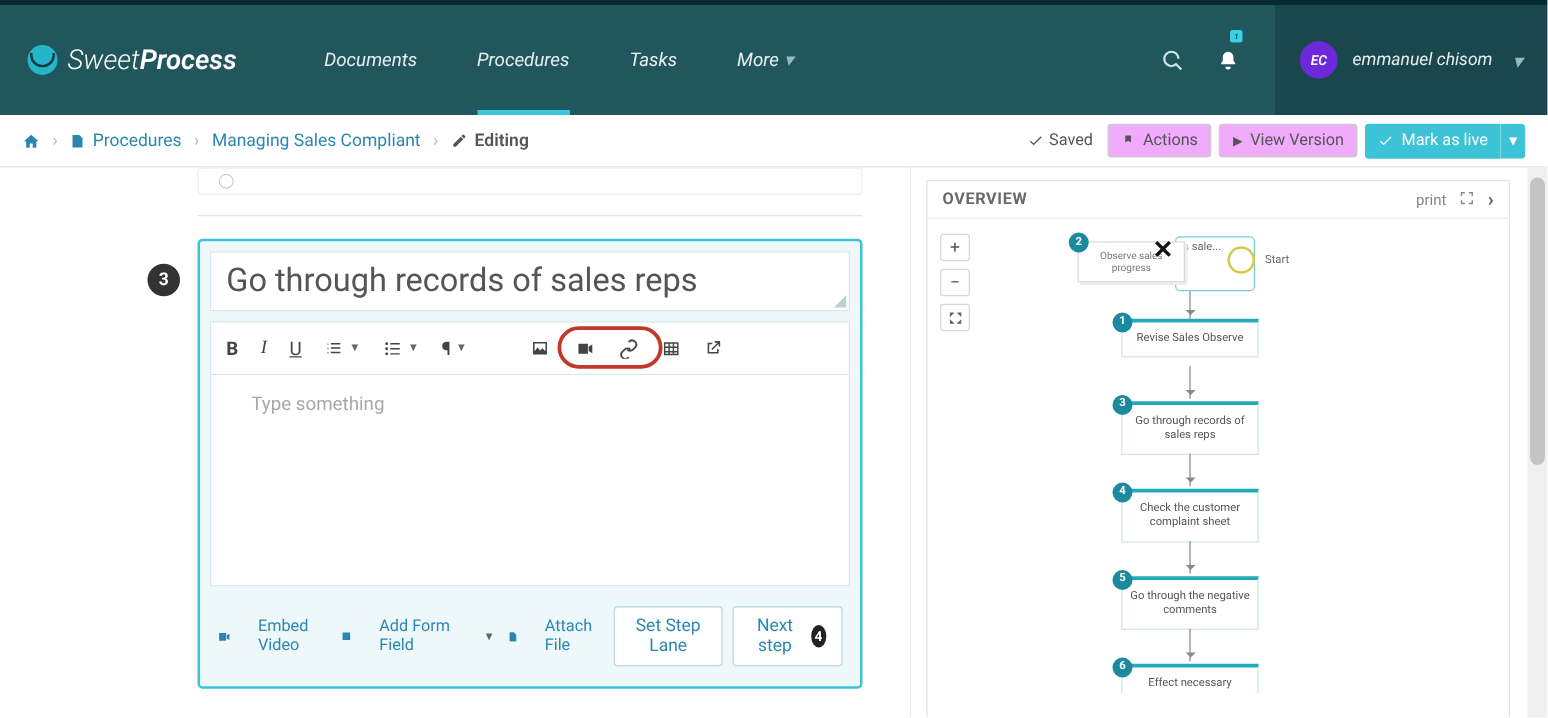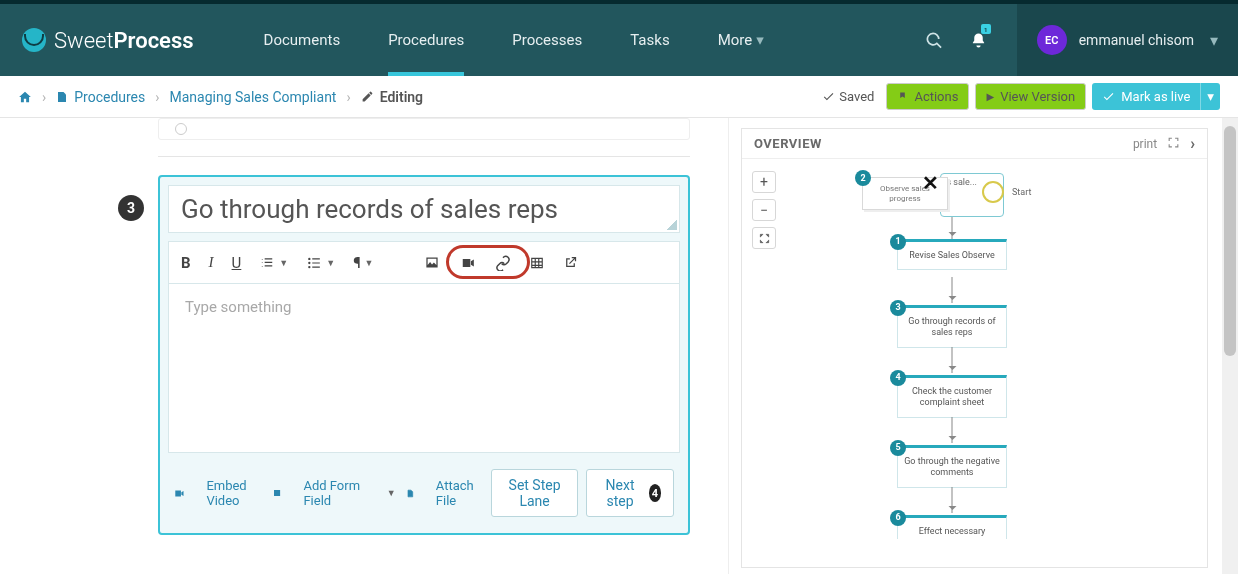--- a/index.html
+++ b/index.html
@@ -1,21 +1,21 @@
 <!DOCTYPE html>
 <html><head>
 <meta charset="utf-8">
 <style>
   * { box-sizing: border-box; margin: 0; padding: 0; font-family: -apple-system, "Segoe UI", Roboto, Arial, sans-serif; }
   body { background: #fff; width: 1238px; height: 574px; overflow: hidden; position: relative; }
 
   
   .topnav {
-    height: 76px; background: #22565d; display: flex; 
-    border-top: 4px solid #062a2f; color: #fff;
+    height: 92px; background: #22565d; display: flex; 
+    border-top: 4px solid #062a2f; color: #fff; font-style: italic;
   }
   .logo { display:flex; align-items:center; gap:8px; padding:0 28px 0 22px; font-size:22px; font-weight:300; }
   .logo-icon { width:24px;height:24px;background:#25b5c8;border-radius:50%;display:flex;align-items:center;justify-content:center; }
   .logo-icon::after{content:"";width:16px;height:10px;border:2px solid #0e3d44;border-top:none;border-radius:0 0 10px 10px;}
   .logo .thin{font-weight:300;}
   .logo .bold{font-weight:600;}
   .nav-tabs { display:flex; align-items:stretch; height:100%; gap:4px; margin-left:20px;}
   .nav-tab { display:flex;align-items:center; padding:0 22px; color:#e6eef0; font-size:15px; cursor:pointer; position:relative;}
   .nav-tab.active::after{ content:""; position:absolute; bottom:0; left:22px; right:22px; height:4px; background:#37c6db;}
   .nav-right { margin-left:auto; display:flex; align-items:center; height:100%; }
@@ -28,21 +28,21 @@
   .user-name{color:#e6eef0;font-size:14px;}
   .chev{color:#96b9bd;margin-left:4px;}
 
   
   .crumb-row { height:42px; border-bottom:1px solid #e5e5e5; display:flex; align-items:center; padding:0 18px; font-size:14px; color:#777;}
   .crumb-row .sep{margin:0 10px; color:#b5b5b5;}
   .crumb-link{color:#2b87b0; cursor:pointer; display:flex;align-items:center;gap:6px;}
   .crumb-current{color:#555;font-weight:600;display:flex;align-items:center;gap:6px;}
   .crumb-actions{margin-left:auto; display:flex; align-items:center; gap:6px;}
   .saved{color:#555;font-size:13px;display:flex;align-items:center;gap:4px;margin-right:6px;}
-  .btn-o{border:1px solid #ccc;background:#84cc16;color:#555;font-size:13px;padding:5px 10px;border-radius:3px;cursor:pointer;display:flex;align-items:center;gap:6px;}
+  .btn-o{border:1px solid #ccc;background:#f0abfc;color:#555;font-size:13px;padding:5px 10px;border-radius:3px;cursor:pointer;display:flex;align-items:center;gap:6px;}
   .btn-p{background:#3cc3d7;color:#fff;border:none;font-size:13px;padding:6px 10px;border-radius:3px;cursor:pointer;display:flex;align-items:center;gap:6px;}
   .btn-p-split{background:#3cc3d7;color:#fff;border:none;border-left:1px solid rgba(255,255,255,.35);padding:6px 6px;border-radius:0 3px 3px 0;cursor:pointer;}
   .btn-p:first-of-type{border-radius:3px 0 0 3px;}
 
   
   .main { display:flex; height:calc(574px - 72px - 42px); }
 
   
   .editor-col { flex:1; padding:0 20px 0 110px; overflow:hidden; position:relative;}
   .faint-box{ margin-left:48px; margin-right:18px; height:22px; border:1px solid #eee; border-radius:3px; margin-bottom:16px; display:flex;align-items:center;padding-left:16px;}
@@ -55,21 +55,21 @@
   .step-title{ margin:8px; background:#fff; border:1px solid #d7e7ea; width:calc(100% - 16px);
                padding:10px 12px; font-size:26px; color:#555; font-family:inherit; resize:none; height:48px;
                display:flex; align-items:center; position:relative;}
   .step-title::after{content:"";position:absolute;right:2px;bottom:2px;width:10px;height:10px;
      background:linear-gradient(135deg,transparent 50%,#b8d3d8 50%); }
   .toolbar{ margin:0 8px; background:#fff; border:1px solid #d7e7ea; border-bottom:none; height:42px;
             display:flex; align-items:center; padding:0 12px; gap:18px; color:#444; font-size:15px;}
   .tb{cursor:pointer;display:flex;align-items:center;gap:2px;}
   .tb svg{display:block;}
   .tb-caret{font-size:9px;color:#666;margin-left:2px;}
-  .editor-body{ margin:0 8px; background:#fff; border:1px solid #d7e7ea; min-height:170px; padding:14px 16px;
+  .editor-body{ margin:0 8px; background:#fff; border:1px solid #d7e7ea; min-height:170px; padding:14px 32px;
                 color:#a8a8a8; font-size:15px;}
   .step-foot{ display:flex; align-items:center; padding:16px 14px; gap:10px;}
   .foot-link{ color:#2b87b0; font-size:13px; cursor:pointer; display:flex;align-items:center;gap:22px;}
   .foot-btns{margin-left:auto;display:flex;gap:8px;}
   .btn-w{border:1px solid #b9d6dc;background:#fff;color:#2b87b0;font-size:14px;padding:7px 12px;border-radius:3px;cursor:pointer;display:flex;align-items:center;gap:8px;}
   .pill-dark{width:18px;height:18px;background:#222;color:#fff;border-radius:50%;font-size:11px;font-weight:700;display:flex;align-items:center;justify-content:center;}
 
   .red-circle{position:absolute; border:3px solid #c0392b; border-radius:22px; width:84px; height:34px;
               pointer-events:none;}
 
@@ -104,21 +104,20 @@
 <body>
 
 <div class="topnav">
   <div class="logo">
     <span class="logo-icon"></span>
     <span><span class="thin">Sweet</span><span class="bold">Process</span></span>
   </div>
   <div class="nav-tabs">
     <div class="nav-tab">Documents</div>
     <div class="nav-tab active">Procedures</div>
-    <div class="nav-tab">Processes</div>
     <div class="nav-tab">Tasks</div>
     <div class="nav-tab">
       <span>More</span>
       <span class="chev">▾</span>
     </div>
   </div>
   <div class="nav-right">
     <div class="nav-ico">
       <svg width="17" height="17" viewBox="0 0 24 24">
           <path fill="none" stroke="#cfe3e6" stroke-width="2.4" d="M10 2a8 8 0 1 0 5.3 14l6 6M18 10a8 8 0 0 0-8-8"></path>

